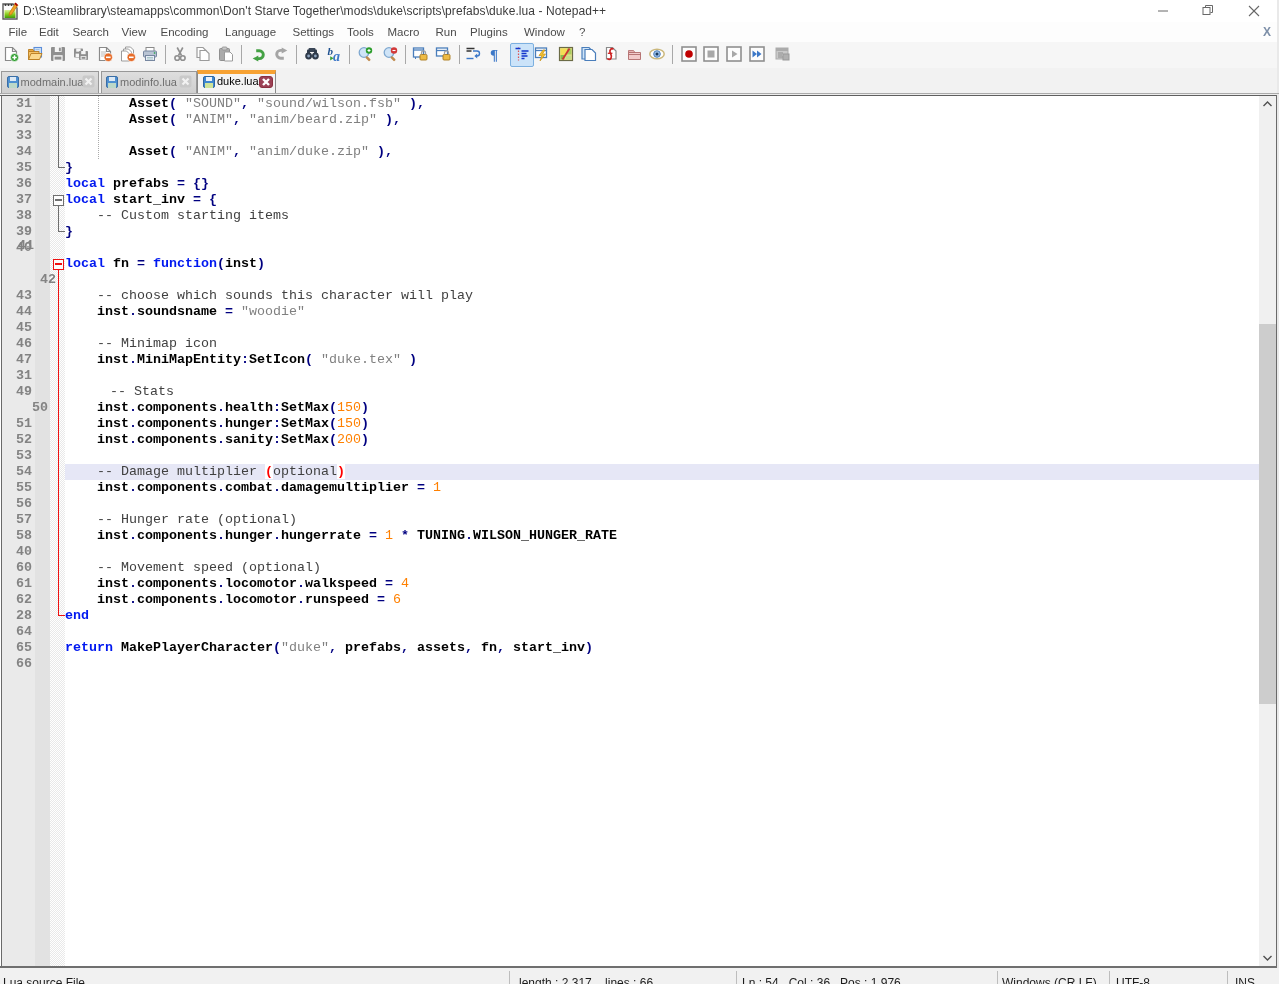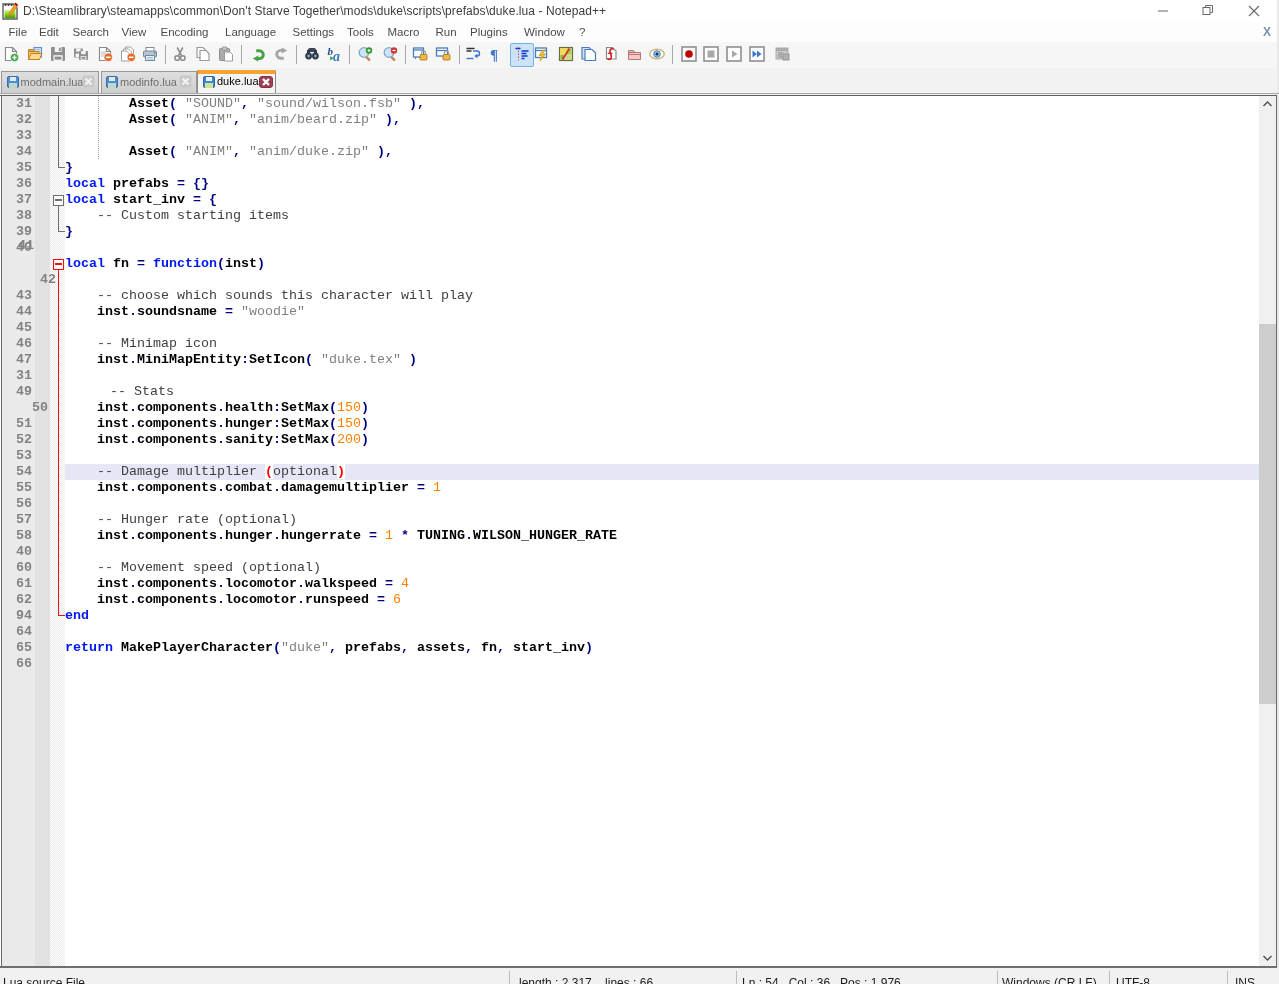--- a/index.html
+++ b/index.html
@@ -328,21 +328,21 @@
 <div class="abs lnum" style="left:2px;top:448px;width:30px;">53</div>
 <div class="abs lnum" style="left:2px;top:464px;width:30px;">54</div>
 <div class="abs lnum" style="left:2px;top:480px;width:30px;">55</div>
 <div class="abs lnum" style="left:2px;top:496px;width:30px;">56</div>
 <div class="abs lnum" style="left:2px;top:512px;width:30px;">57</div>
 <div class="abs lnum" style="left:2px;top:528px;width:30px;">58</div>
 <div class="abs lnum" style="left:2px;top:544px;width:30px;">40</div>
 <div class="abs lnum" style="left:2px;top:560px;width:30px;">60</div>
 <div class="abs lnum" style="left:2px;top:576px;width:30px;">61</div>
 <div class="abs lnum" style="left:2px;top:592px;width:30px;">62</div>
-<div class="abs lnum" style="left:2px;top:608px;width:30px;">94</div>
+<div class="abs lnum" style="left:2px;top:608px;width:30px;">28</div>
 <div class="abs lnum" style="left:2px;top:624px;width:30px;">64</div>
 <div class="abs lnum" style="left:2px;top:640px;width:30px;">65</div>
 <div class="abs lnum" style="left:2px;top:656px;width:30px;">66</div>
   </div>
 <div>
     <div class="abs" style="left:58px;top:96px;width:1.2px;height:71.5px;background:#6f6f6f;"></div>
 <div class="abs" style="left:58px;top:167px;width:6.5px;height:1.2px;background:#6f6f6f;"></div>
 <div class="abs" style="left:53px;top:194.5px;width:11px;height:11px;background:#fdfdfd;border:1.3px solid #6f6f6f;"></div>
 <div class="abs" style="left:55px;top:199.3px;width:7px;height:1.4px;background:#6f6f6f;"></div>
 <div class="abs" style="left:58px;top:205.5px;width:1.2px;height:26px;background:#6f6f6f;"></div>

